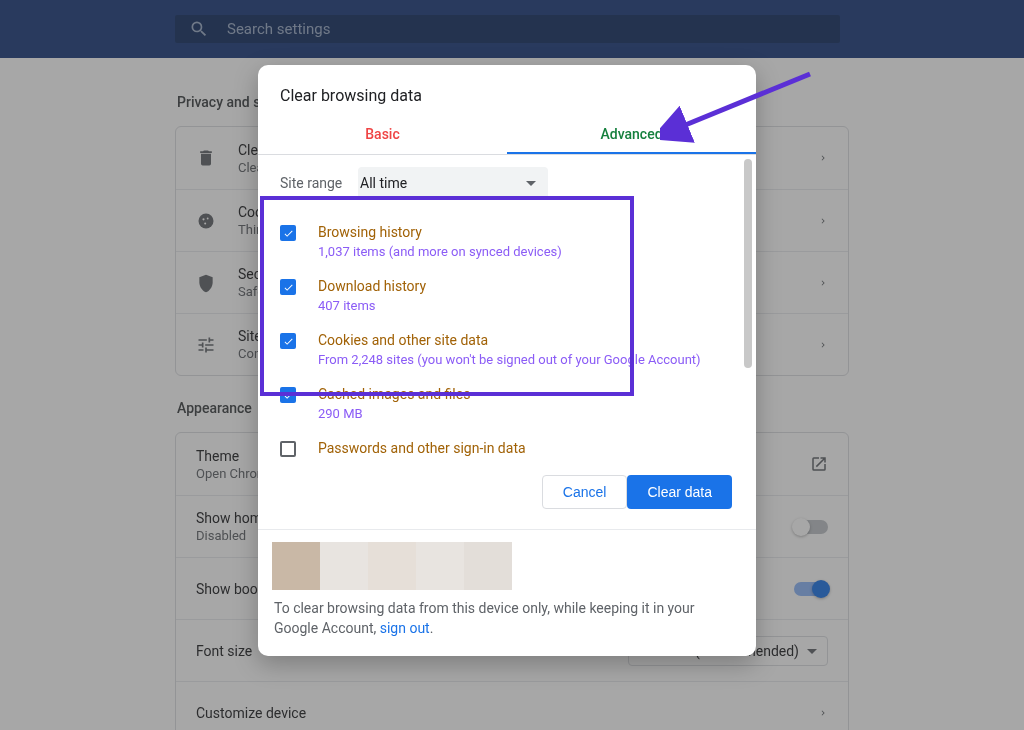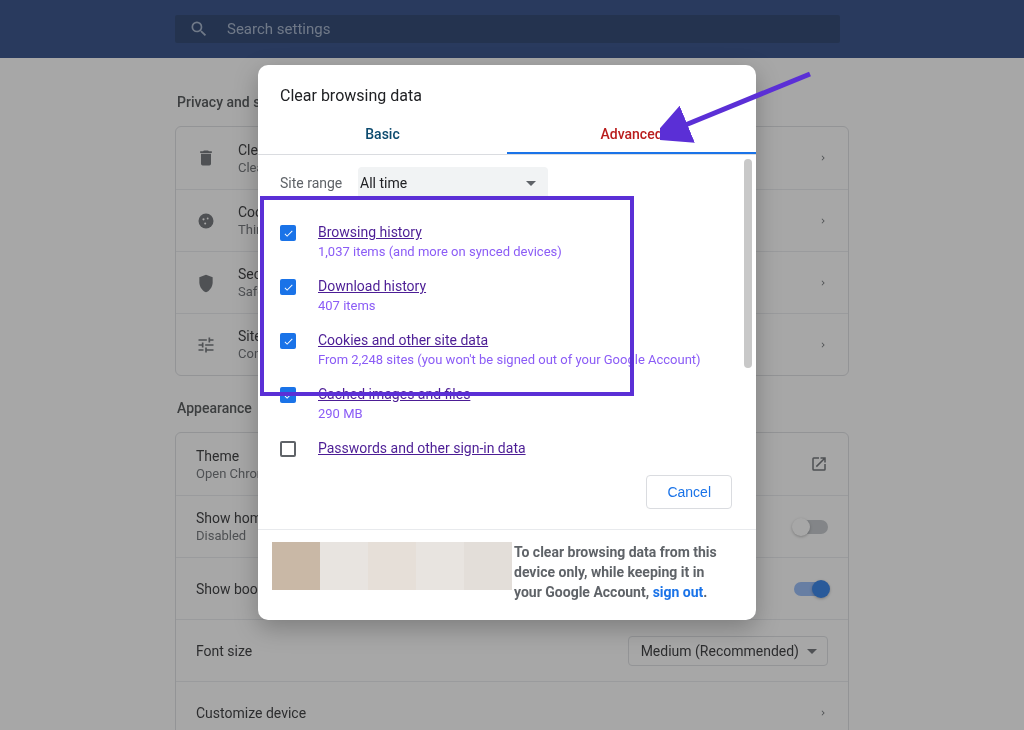--- a/index.html
+++ b/index.html
@@ -81,24 +81,24 @@
 }
 .dialog-title {
   padding: 21px 22px 12px;
   font-size: 16px;
   color: #202124;
   font-weight: 400;
 }
 .tabs { display: flex; border-bottom: 1px solid #dadce0; }
 .tab {
   flex: 1; text-align: center; padding: 9px 0 10px;
-  font-size: 14px; color: #0c4a6e; font-weight: 500;
+  font-size: 14px; color: #ef4444; font-weight: 500;
   border-bottom: 2px solid transparent;
 }
-.tab.active { color: #b91c1c; border-bottom-color: #1a73e8; }
+.tab.active { color: #15803d; border-bottom-color: #1a73e8; }
 .dialog-body {
   position: relative;
   height: 306px;
   overflow: hidden;
 }
 .scroll-inner {
   position: absolute; inset: 0; right: 14px;
   padding: 12px 0 0 22px;
 }
 .scrollbar-track {
@@ -117,42 +117,42 @@
 .opt-row { display: flex; align-items: flex-start; padding: 8px 0 9px; }
 .checkbox {
   width: 16px; height: 16px; border-radius: 2px; flex-shrink: 0;
   margin-right: 22px; margin-top: 2px;
   display: flex; align-items: center; justify-content: center;
 }
 .checkbox.checked { background: #1a73e8; }
 .checkbox.unchecked { border: 2px solid #5f6368; }
 .checkbox svg { width: 11px; height: 11px; fill: #fff; }
 .opt-text { flex: 1; padding-right: 6px; }
-.opt-title { font-size: 14px; color: #4c1d95; line-height: 19px; text-decoration: underline; }
+.opt-title { font-size: 14px; color: #a16207; line-height: 19px; }
 .opt-sub { font-size: 13px; color: #8b5cf6; line-height: 17px; margin-top: 1px; }
 .highlight-box {
   position: absolute; left: 260px; top: 196px; width: 374px; height: 200px;
   border: 4px solid #5b2fd6; pointer-events: none; z-index: 30;
 }
 .arrow {
   position: absolute; left: 660px; top: 66px; width: 160px; height: 80px;
   z-index: 30; pointer-events: none;
 }
 .dialog-actions {
   display: flex; justify-content: flex-end; padding: 14px 24px 20px;
 }
 .btn {
   padding: 8px 20px; border-radius: 4px; font-size: 14px; font-weight: 500;
   cursor: pointer;
 }
 .btn-cancel { background: #fff; border: 1px solid #dadce0; color: #1a73e8; }
 .btn-primary { background: #1a73e8; border: none; color: #fff; }
 .account-box {
   border-top: 1px solid #e8eaed; padding: 12px 20px 0 14px;
-  display: flex;  font-weight: bold;
+  display: flex; flex-direction: column;
 }
 .avatar-row { display: flex; gap: 0; margin-bottom: 8px; }
 .avatar { width: 48px; height: 48px; background: #e8e4e0; }
 .avatar:nth-child(1){ background:#c9b8a6; }
 .avatar:nth-child(3){ background:#e6dfd8; }
 .avatar:nth-child(5){ background:#e3ded9; }
 .footer-text { font-size: 14px; color: #5f6368; line-height: 20px; padding: 0 2px 18px; }
 .link { color: #1a73e8; }
 </style>
 </head>
@@ -336,20 +336,21 @@
             </div>
           </div>
         </div>
     </div>
     <div class="scrollbar-track">
       <div class="scrollbar-thumb"></div>
     </div>
   </div>
   <div class="dialog-actions">
     <button class="btn btn-cancel">Cancel</button>
+    <button class="btn btn-primary">Clear data</button>
   </div>
   <div class="account-box">
     <div class="avatar-row">
       <div class="avatar"></div>
       <div class="avatar"></div>
       <div class="avatar"></div>
       <div class="avatar"></div>
       <div class="avatar"></div>
     </div>
     <div class="footer-text">

